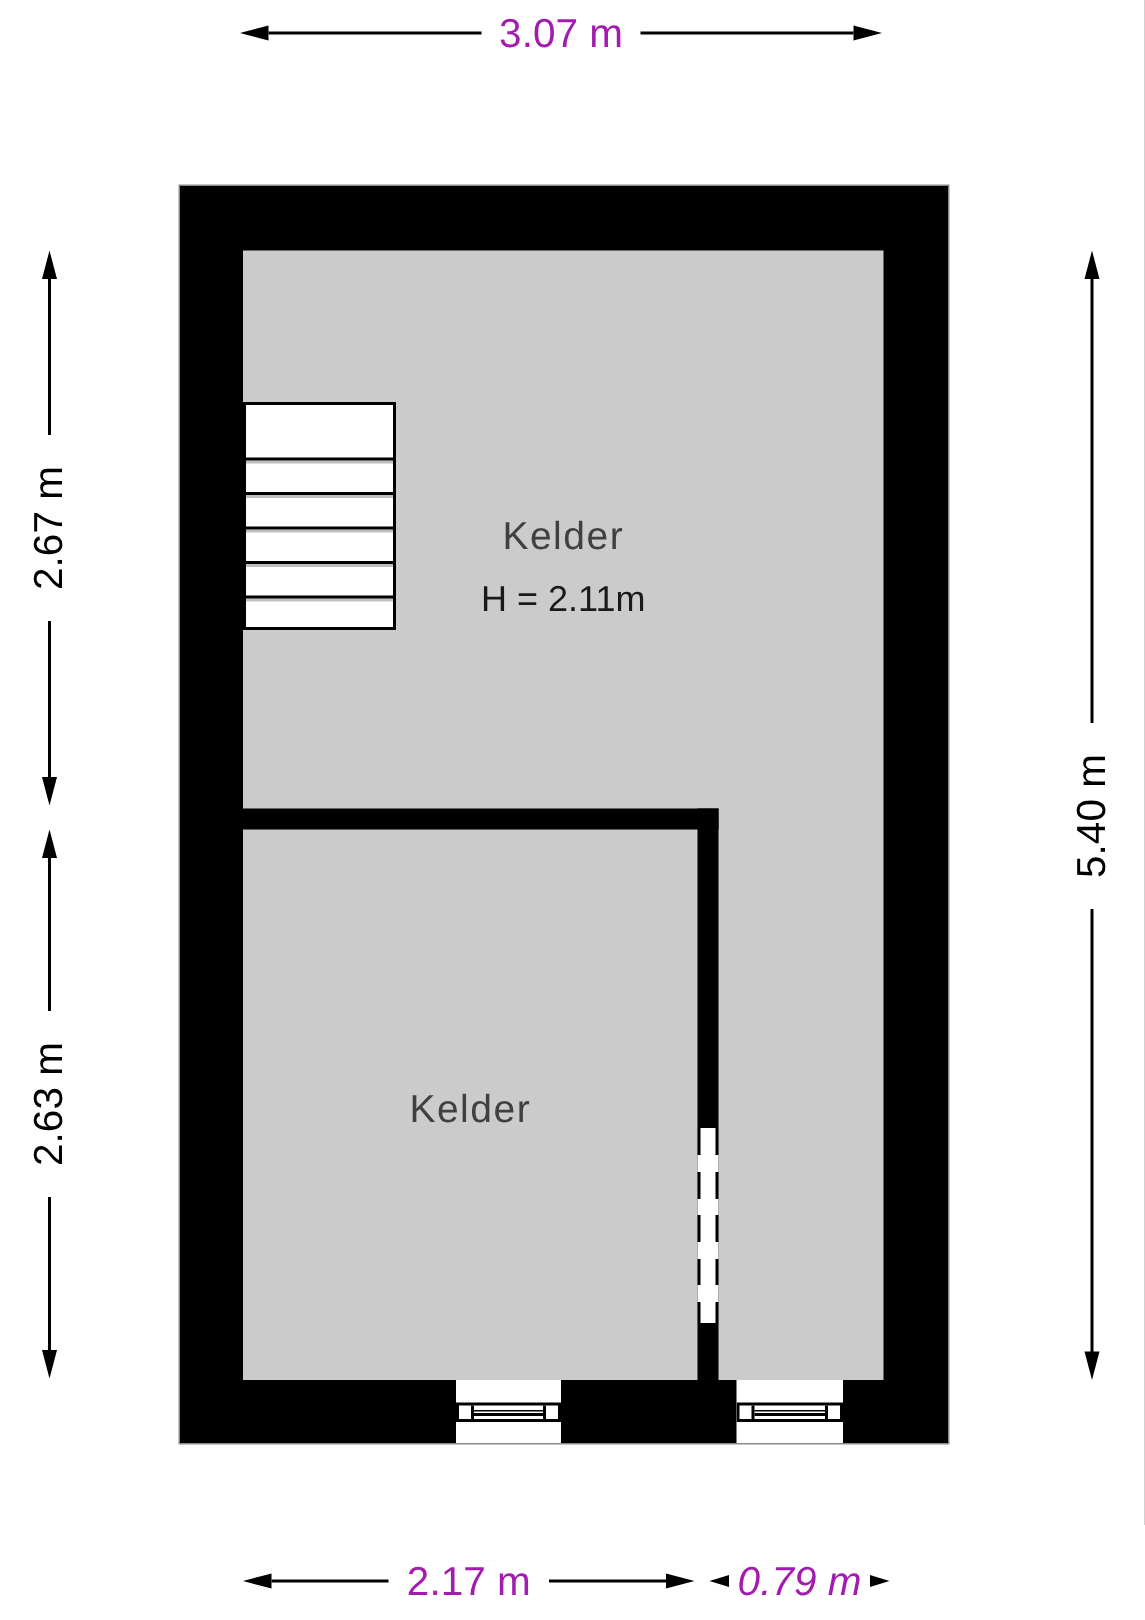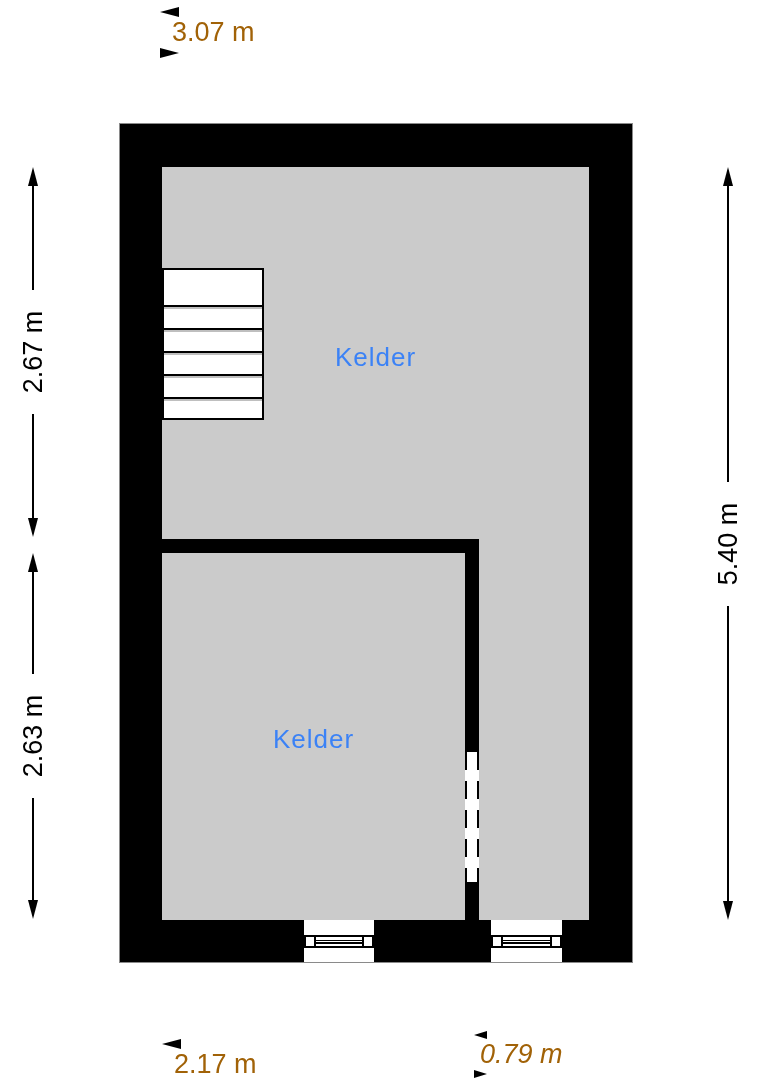--- a/index.html
+++ b/index.html
@@ -39,27 +39,27 @@
   .win-sym{position:absolute;top:935px;height:13px;background:#fff;border:2px solid var(--line);}
   .win-sym.left{left:304px;width:70px;}
   .win-sym.right{left:491px;width:71px;}
   .win-sym .jamb{position:absolute;top:0;bottom:0;width:2px;background:var(--line);}
   .win-sym .jamb.l{left:8px;}
   .win-sym .jamb.r{right:8px;}
   .win-sym .glass{position:absolute;left:10px;right:10px;height:1.5px;background:var(--line);}
   .win-sym .glass.g1{top:2.5px;}
   .win-sym .glass.g2{bottom:2.5px;}
   
-  .room-label{position:absolute;text-align:center;font-size:26px;letter-spacing:1px;color:#3b82f6;}
+  .room-label{position:absolute;text-align:center;font-size:26px;letter-spacing:1px;color:#404040;}
   .room-note{position:absolute;text-align:center;font-size:24px;color:#1a1a1a;}
   .lbl-up{left:162px;width:427px;top:342px;}
   .note-up{left:162px;width:427px;top:386px;}
   .lbl-low{left:162px;width:303px;top:724px;}
   
-  .dim{position:absolute;display:flex;font-size:27px;color:#a16207;flex-direction:column;}
+  .dim{position:absolute;display:flex;align-items:center;font-size:27px;color:#a21caf;}
   .dim .hline{flex:1;height:2px;background:var(--line);}
   .dim .lab{padding:0 12px;white-space:nowrap;}
   .tri{width:0;height:0;}
   .tri.left{border-top:5px solid transparent;border-bottom:5px solid transparent;border-right:19px solid var(--line);}
   .tri.right{border-top:5px solid transparent;border-bottom:5px solid transparent;border-left:19px solid var(--line);}
   .tri.small-left{border-top:4px solid transparent;border-bottom:4px solid transparent;border-right:13px solid var(--line);}
   .tri.small-right{border-top:4px solid transparent;border-bottom:4px solid transparent;border-left:13px solid var(--line);}
   .stub{width:5px;height:2px;background:var(--line);}
   .dim-top{left:160px;top:7px;width:428px;height:30px;}
   .dim-bottom-left{left:162px;top:1039px;width:301px;height:30px;}
@@ -121,20 +121,21 @@
     <span class="glass g2"></span>
   </div>
   <div class="win-sym right">
     <span class="jamb l"></span>
     <span class="jamb r"></span>
     <span class="glass g1"></span>
     <span class="glass g2"></span>
   </div>
 
   <div class="room-label lbl-up">Kelder</div>
+  <div class="room-note note-up">H = 2.11m</div>
   <div class="room-label lbl-low">Kelder</div>
 
   <div class="vdim vdim-left-upper">
     <span class="tri-up"></span>
     <span class="vline top"></span>
     <span class="vlab">2.67 m</span>
     <span class="vline bot"></span>
     <span class="tri-down"></span>
   </div>
   <div class="vdim vdim-left-lower">

